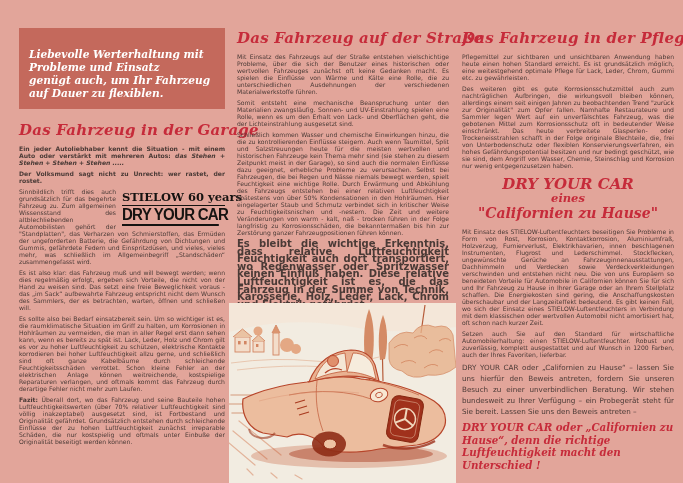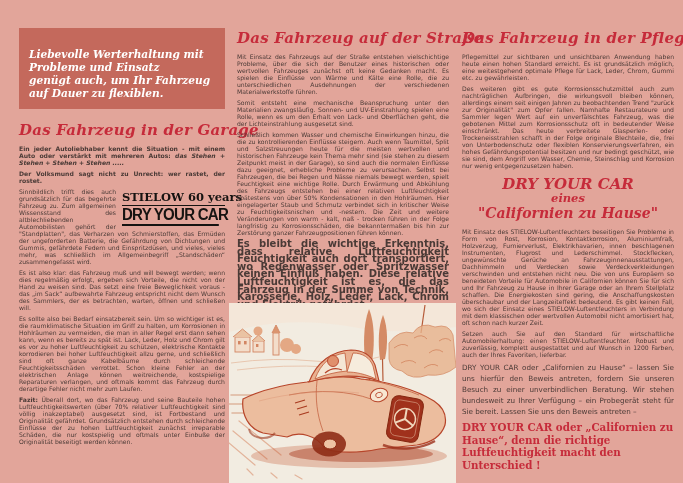--- a/index.html
+++ b/index.html
@@ -40,21 +40,21 @@
   p.mid-bold{font-weight:bold;font-size:10px;line-height:7.6px;}
   .dry-heading{
     text-align:center;color:#c62b3a;font-family:"DejaVu Serif",serif;
     font-weight:bold;font-style:italic;margin:7px 0 7px 0;
   }
   .dry-line1{font-size:15px;line-height:16px;}
   .dry-line2{font-size:11.5px;line-height:13px;}
   .dry-line3{font-size:14px;line-height:16px;}
   p.pitch{font-size:7.2px;line-height:11px;}
   p.red-final{
-    color:#c62b3a;font-family:"DejaVu Serif",serif;font-weight:bold;
+    color:#c62b3a;font-family:"DejaVu Serif",serif;font-weight:bold;font-style:italic;
     font-size:10.3px;line-height:12.5px;text-align:left;margin-top:2px;
   }
   .illustration{
     position:absolute;left:229px;top:303px;width:227px;height:180px;
   }
 </style>
 </head>
 <body>
 
 <div class="page">

